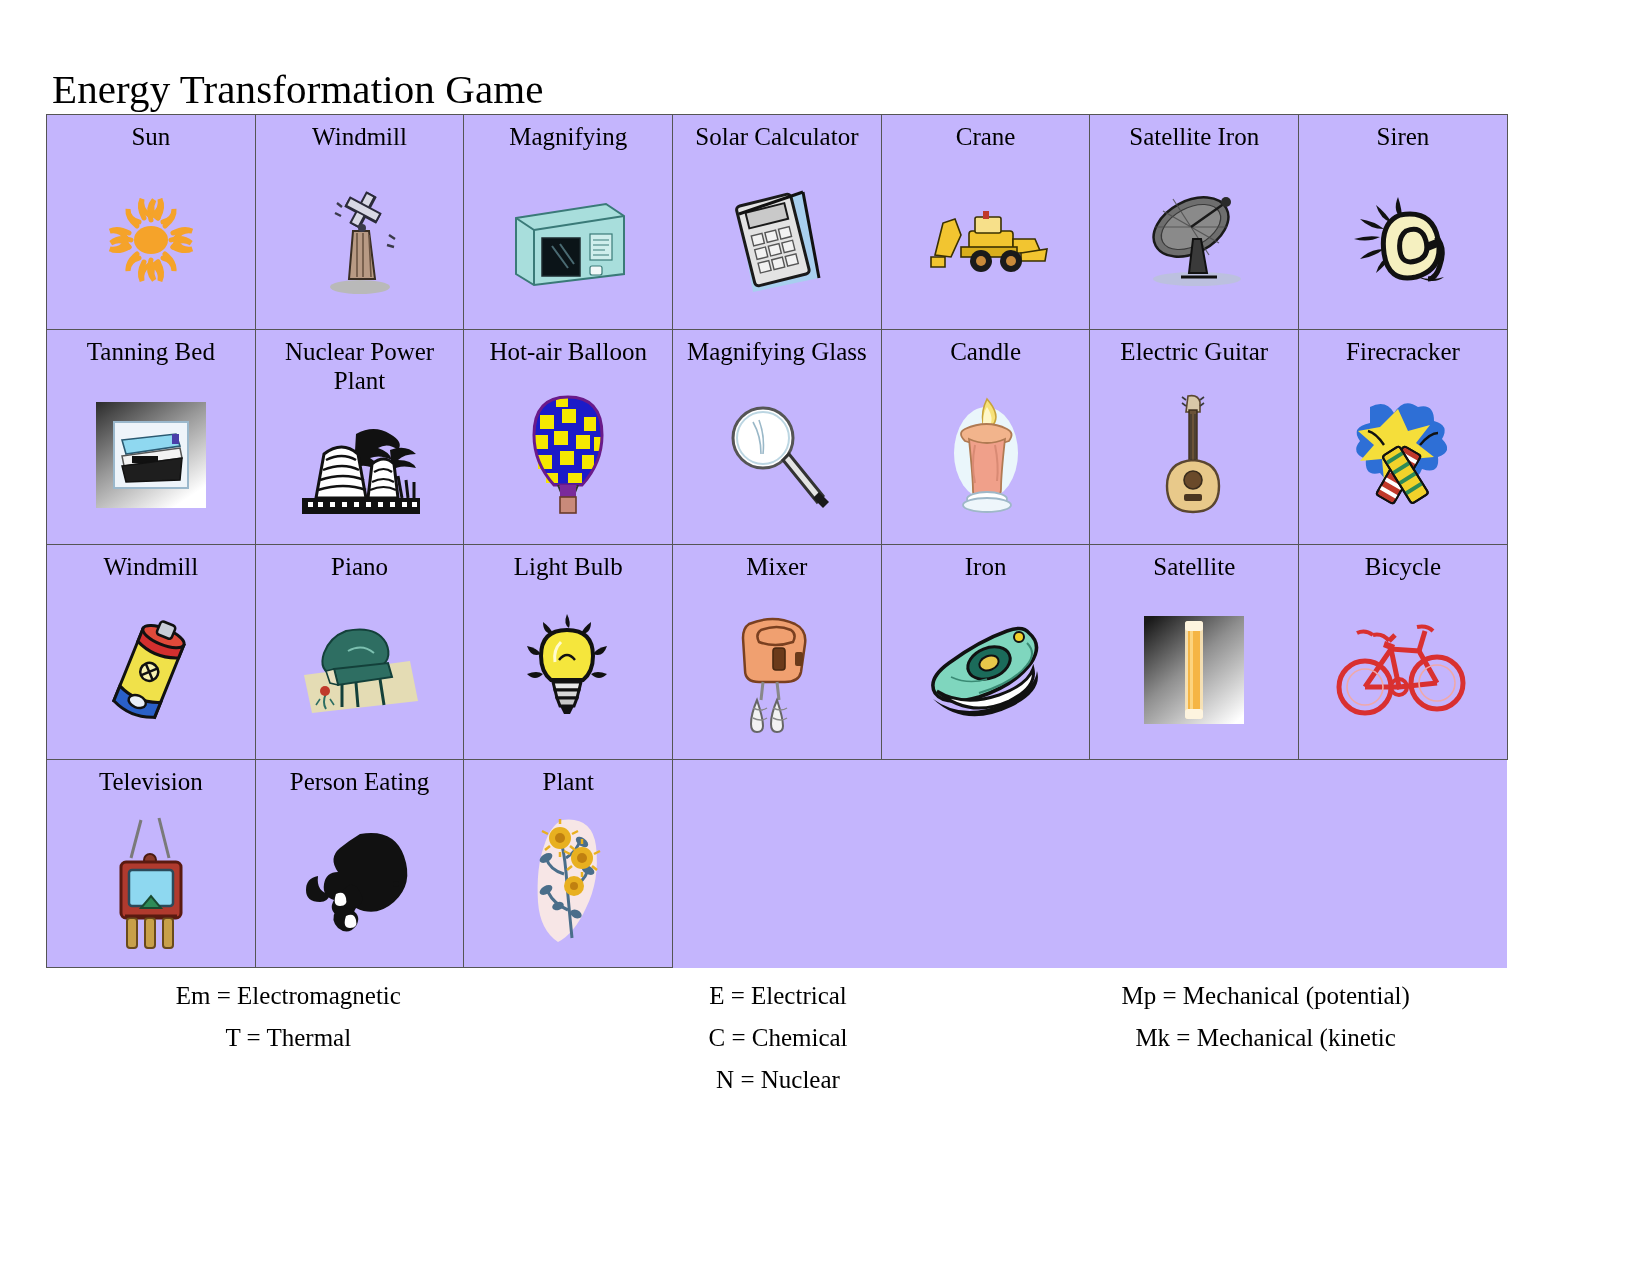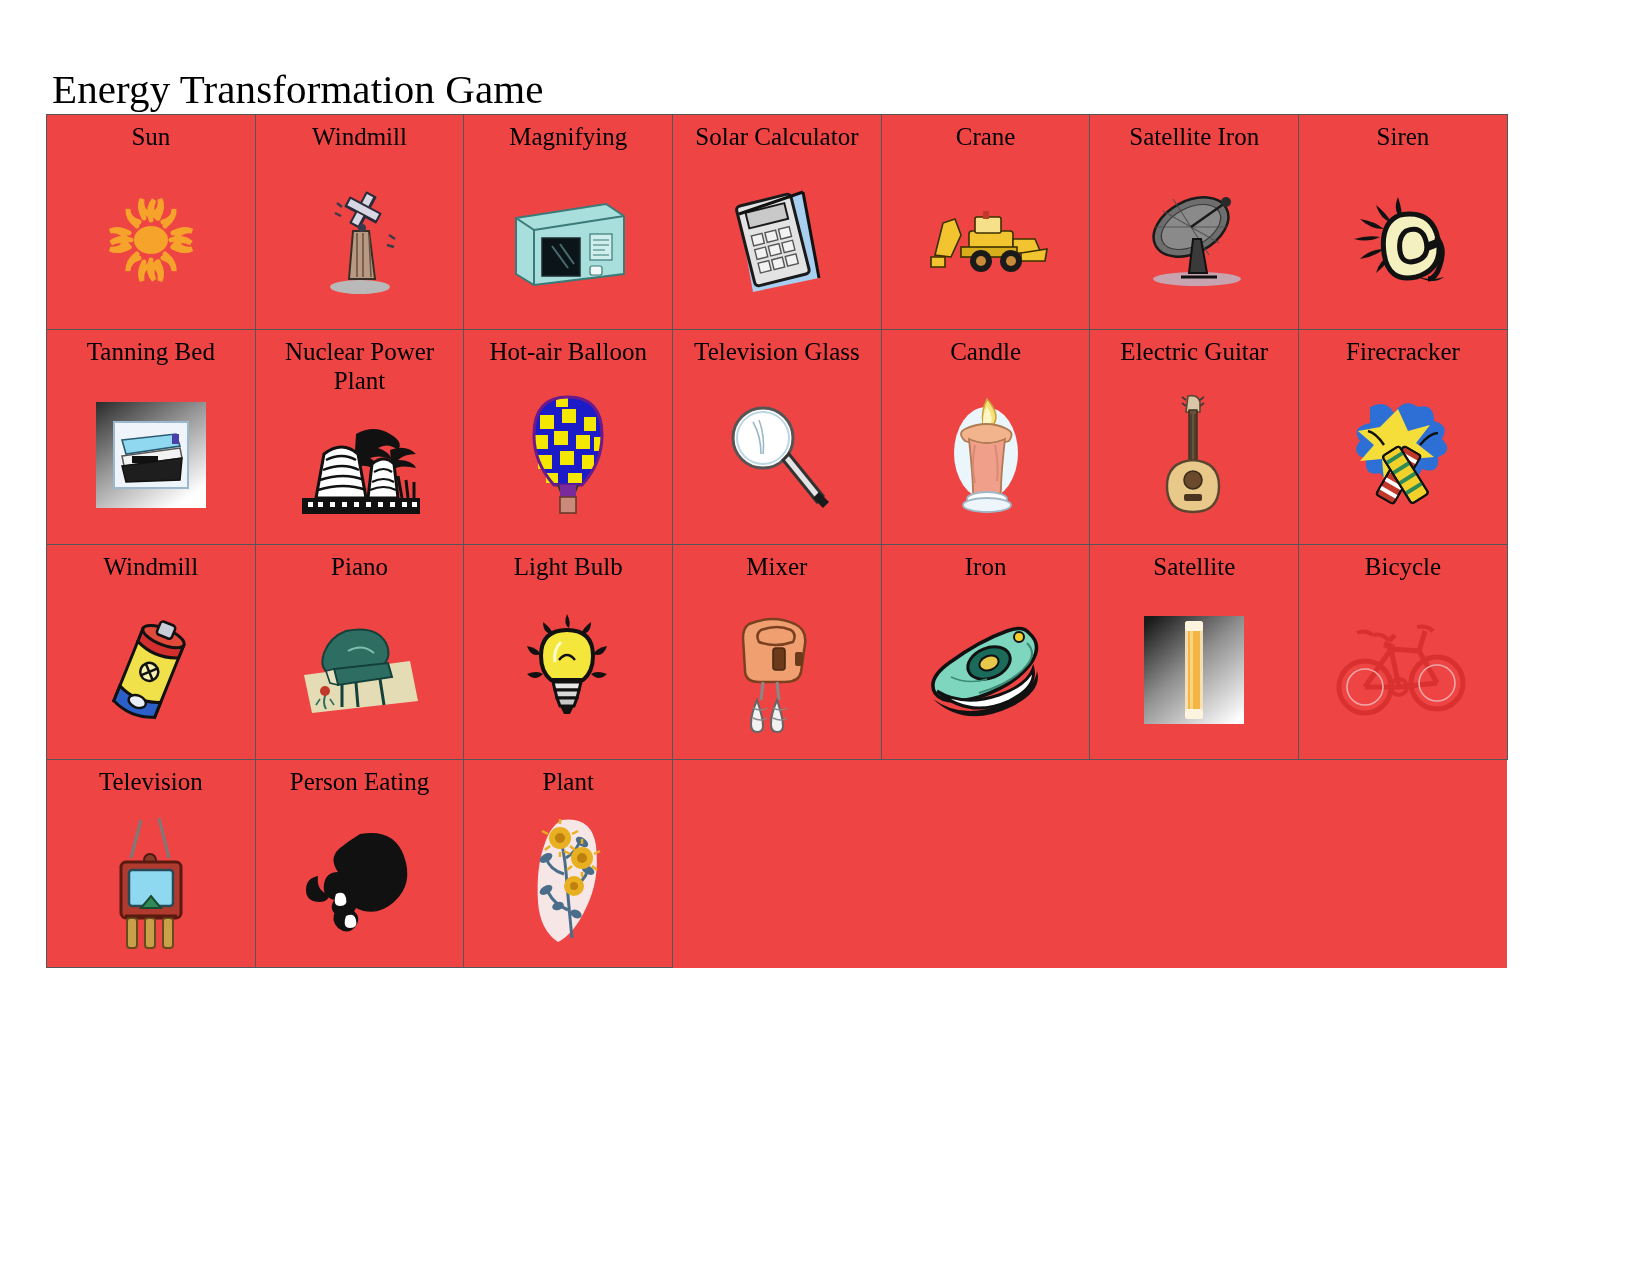--- a/index.html
+++ b/index.html
@@ -42,21 +42,21 @@
     border-collapse: collapse;
     table-layout: fixed;
     width: 1454px;
   }
   .grid td {
     border: 1px solid #555555;
     width: 207.7px;
     height: 214px;
     vertical-align: top;
     padding: 0;
-    background: #ef4444;
+    background: #c4b5fd;
   }
   .grid tr.row4 td { height: 207px; }
   .grid td.blank {
     border: none;
   }
   .grid td.blankleft {
     border: none;
     border-top: 1px solid #555555;
   }
 
@@ -365,21 +365,21 @@
                 <path d="M40 92 L44 102 M60 92 L56 102" stroke="#333" stroke-width="2" fill="none"></path>
                 <rect x="42" y="92" width="16" height="14" fill="#7a2a9a"></rect>
                 <rect x="42" y="104" width="16" height="16" fill="#c98a7a" stroke="#6a3a2a" stroke-width="1.6"></rect>
               </svg>
             </div>
           </div>
         </td>
 
         <td>
           <div class="cell-inner">
-            <div class="cell-label">Television Glass</div>
+            <div class="cell-label">Magnifying Glass</div>
             <div class="cell-art">
               <svg width="115" height="115" viewBox="0 0 115 115">
                 <circle cx="44" cy="40" r="30" fill="#ffffff" stroke="#555" stroke-width="3"></circle>
                 <path d="M22 48 a30 30 0 0 0 44 14 a30 30 0 0 1 -44 -14 Z" fill="#cfeaf5"></path>
                 <circle cx="44" cy="40" r="26" fill="none" stroke="#bcd6e2" stroke-width="2"></circle>
                 <path d="M34 24 q8 14 8 32 M40 22 q6 16 4 34" stroke="#9ab8c8" stroke-width="1.6" fill="none"></path>
                 <path d="M64 62 L98 104 L104 98 L70 56 Z" fill="#e4e4e4" stroke="#333" stroke-width="3"></path>
                 <path d="M94 100 L104 110 L110 104 L100 94 Z" fill="#1a1a1a"></path>
               </svg>
             </div>
@@ -675,14 +675,29 @@
 
         <td class="blankleft"></td>
         <td class="blank"></td>
         <td class="blank"></td>
         <td class="blank"></td>
       </tr>
 
     </tbody>
   </table>
 
+  <div class="legend">
+    <div class="legend-col left">
+      <div class="legend-line">Em = Electromagnetic</div>
+      <div class="legend-line">T = Thermal</div>
+    </div>
+    <div class="legend-col mid">
+      <div class="legend-line">E = Electrical</div>
+      <div class="legend-line">C = Chemical</div>
+      <div class="legend-line">N = Nuclear</div>
+    </div>
+    <div class="legend-col right">
+      <div class="legend-line">Mp = Mechanical (potential)</div>
+      <div class="legend-line">Mk = Mechanical (kinetic</div>
+    </div>
+  </div>
 
 </div>
 
 </body></html>

